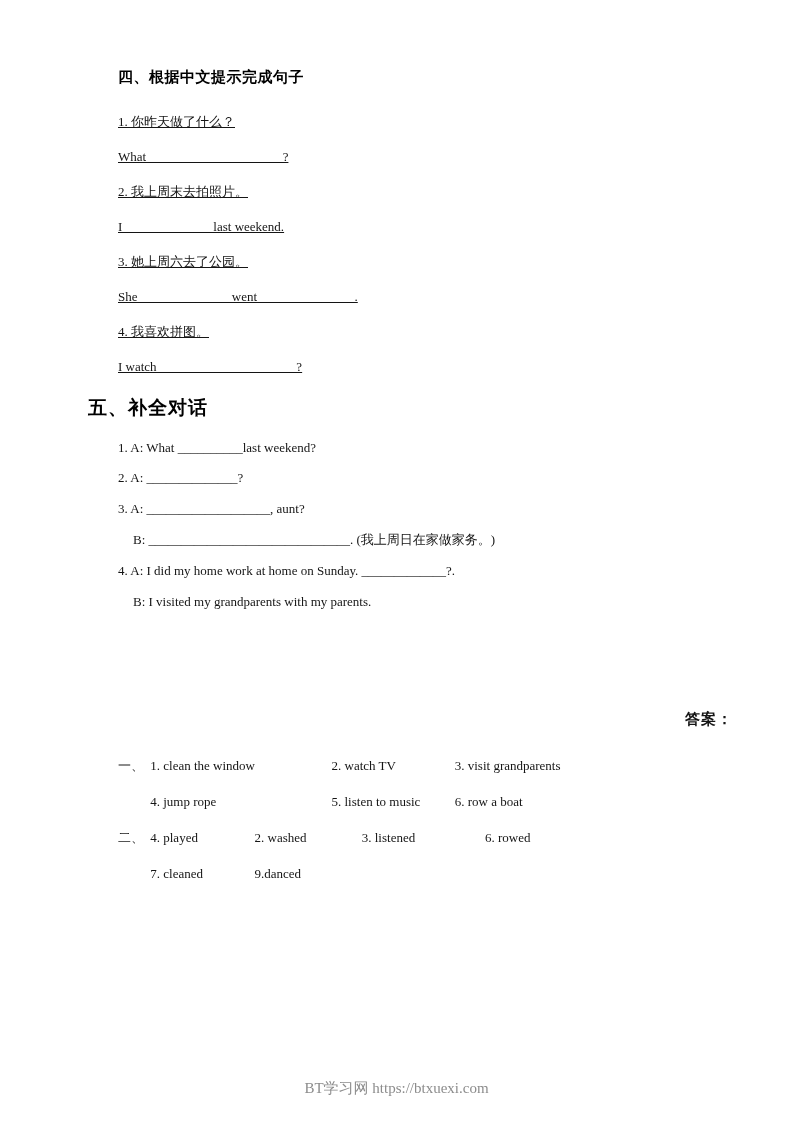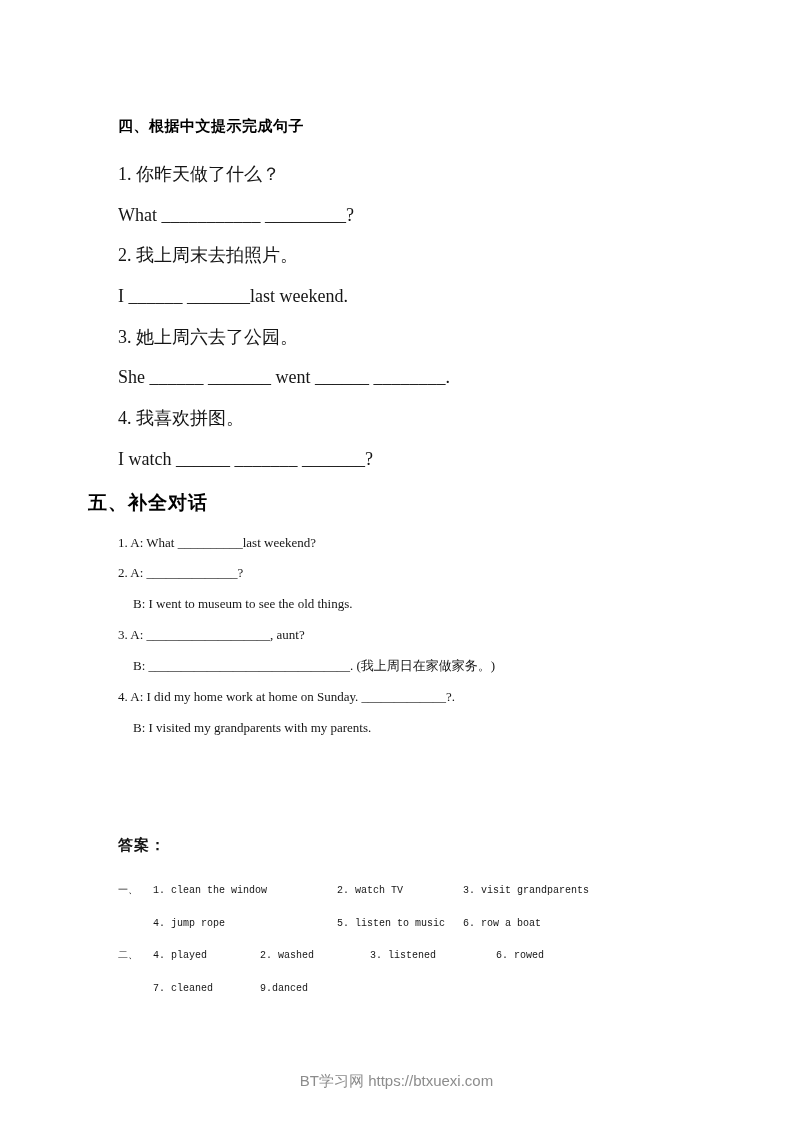--- a/index.html
+++ b/index.html
@@ -4,47 +4,47 @@
 <style>
   * { margin: 0; padding: 0; box-sizing: border-box; }
   html, body { width: 793px; height: 1122px; }
   body {
     background: #ffffff;
     color: #151515;
     font-family: "Liberation Serif", "DejaVu Serif", serif;
     position: relative;
     overflow: hidden;
   }
-  .page { padding: 117px 60px 0 118px; }
+  .page { padding: 68px 60px 0 118px; }
 
   .sec-title { font-weight: bold; color: #000; }
   .sec4-title { font-size: 15px; margin-bottom: 28px; letter-spacing: 0.5px; }
   .sec5-title { font-size: 19px; margin: 20px 0 20px -30px; letter-spacing: 1px; }
 
-  .line { font-size: 18px; line-height: 1.15; margin-bottom: 20px; white-space: pre-wrap; }
+  .line { font-size: 13px; line-height: 1.15; margin-bottom: 20px; white-space: pre-wrap; text-decoration: underline; }
   .qa   { font-size: 13px; line-height: 1.15; margin-bottom: 16px; white-space: pre-wrap; }
   .qa-b { padding-left: 15px; }
 
-  .answers-title { font-size: 15px; font-weight: bold; margin: 100px 0 30px 0; letter-spacing: 1px; }
-  .ans-row  { font-size: 10px; line-height: 1.15; margin-bottom: 21px; white-space: nowrap; font-family: Liberation Mono, monospace; }
+  .answers-title { font-size: 15px; font-weight: bold; margin: 100px 0 30px 0; letter-spacing: 1px; text-align: right; }
+  .ans-row  { font-size: 13px; line-height: 1.15; margin-bottom: 21px; white-space: nowrap; }
   .ans-prefix { display: inline-block; width: 29px; }
   .ans-cell { display: inline-block; }
   .w178 { width: 178px; }
   .w120 { width: 120px; }
   .w101 { width: 101px; }
   .w104 { width: 104px; }
 
   .footer {
     position: absolute;
     left: 0; right: 0;
-    bottom: 31px;
+    bottom: 24px;
     text-align: center;
     font-size: 15px;
     color: #8c8c8c;
-    font-family: Liberation Sans, sans-serif;
+    font-family: Liberation Serif, serif;
   }
 </style>
 </head>
 <body>
 
 <div class="page">
 
   <h2 class="sec-title sec4-title">四、根据中文提示完成句子</h2>
 
   <p class="line">1. 你昨天做了什么？</p>
@@ -53,21 +53,20 @@
   <p class="line">I ______ _______last weekend.</p>
   <p class="line">3. 她上周六去了公园。</p>
   <p class="line">She ______ _______ went ______ ________.</p>
   <p class="line">4. 我喜欢拼图。</p>
   <p class="line">I watch ______ _______ _______?</p>
 
   <h2 class="sec-title sec5-title">五、补全对话</h2>
 
   <p class="qa">1. A: What __________last weekend?</p>
   <p class="qa">2. A: ______________?</p>
-  <p class="qa qa-b">B: I went to museum to see the old things.</p>
   <p class="qa">3. A: ___________________, aunt?</p>
   <p class="qa qa-b">B: _______________________________. (我上周日在家做家务。)</p>
   <p class="qa">4. A: I did my home work at home on Sunday. _____________?.</p>
   <p class="qa qa-b">B: I visited my grandparents with my parents.</p>
 
   <h3 class="answers-title">答案：</h3>
 
   <div class="answers">
     <div class="ans-row">
       <span class="ans-prefix">一、</span>

